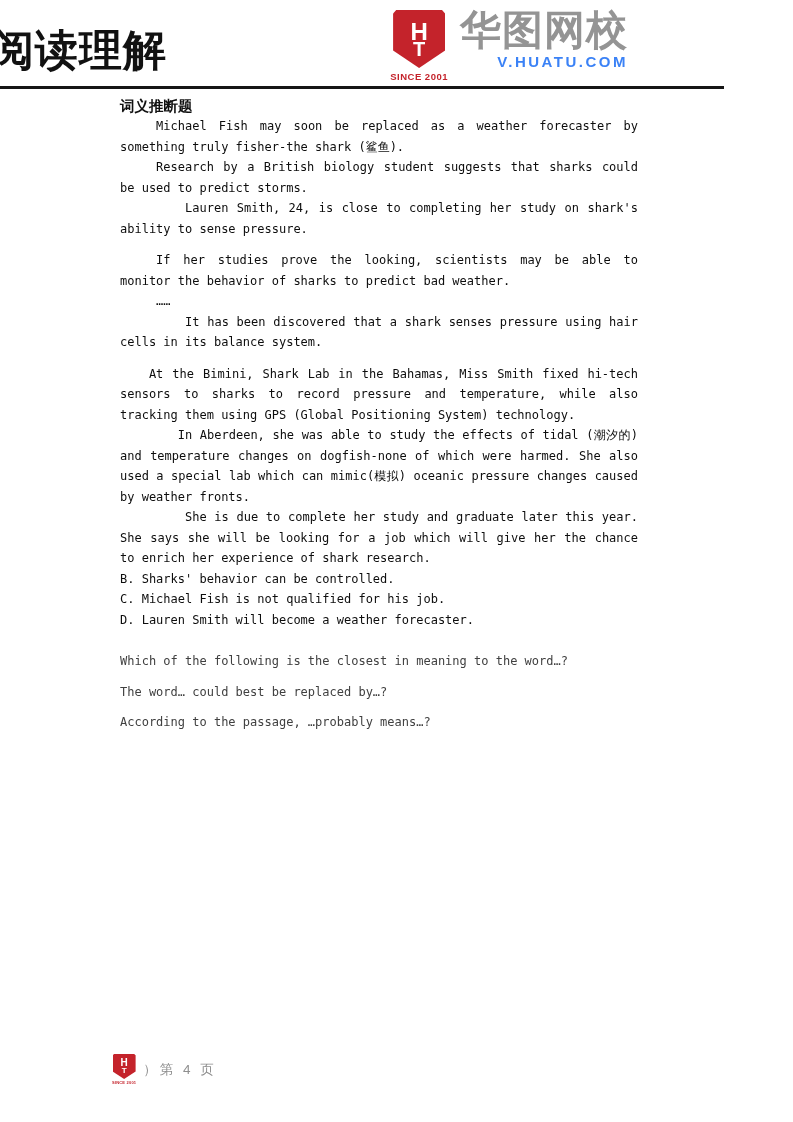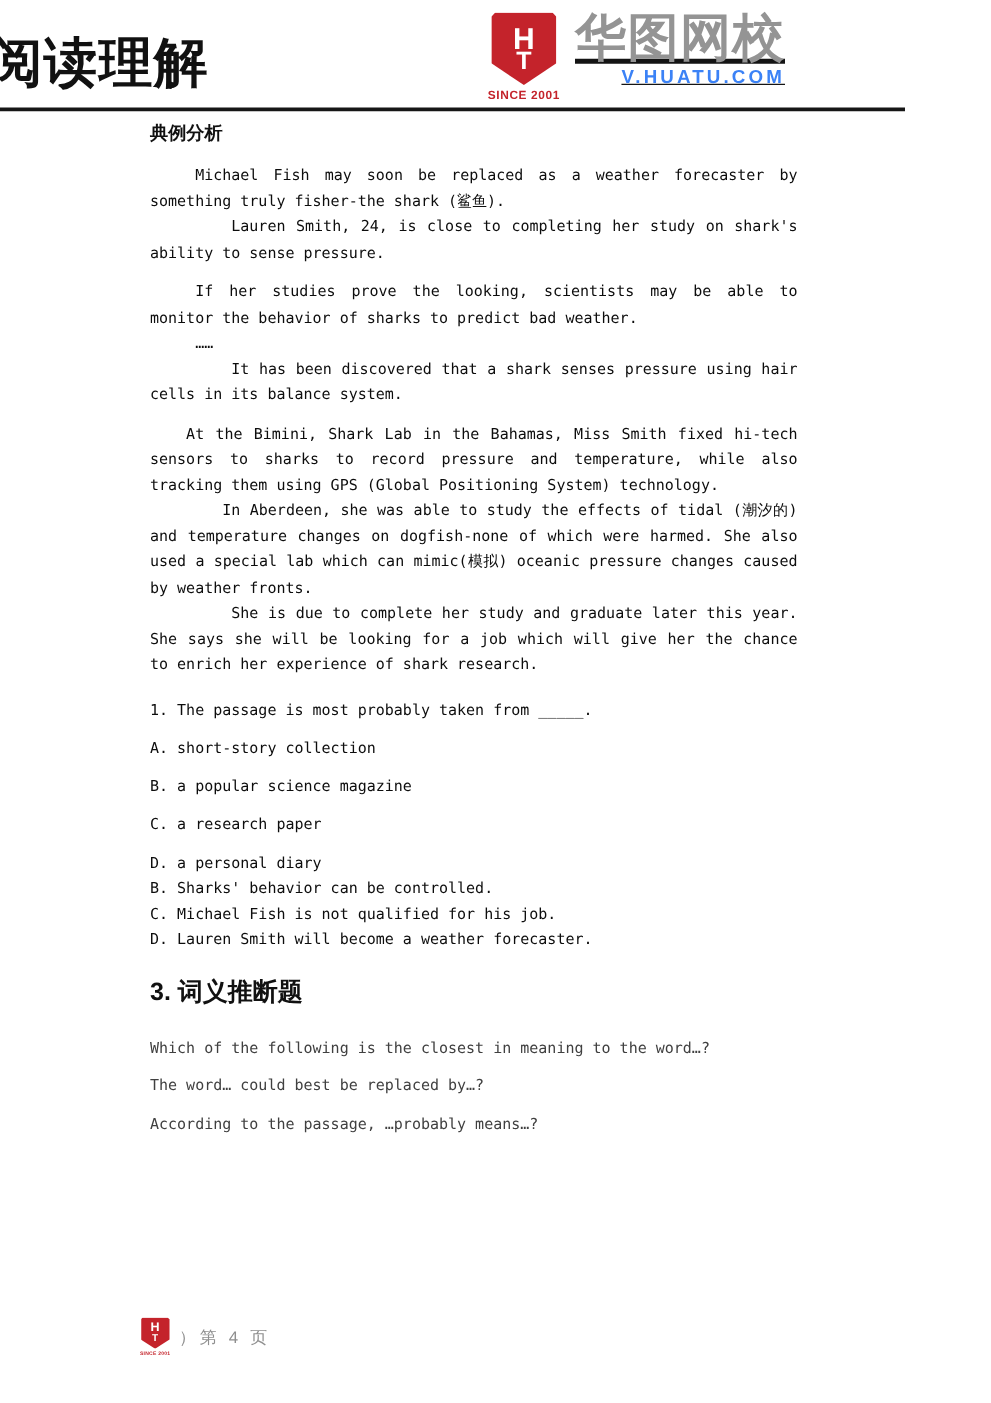--- a/index.html
+++ b/index.html
@@ -49,21 +49,21 @@
   .shield .m-top { font-size: 24px; line-height: 20px; }
   .shield .m-bot { font-size: 20px; line-height: 16px; margin-top: -1px; }
   .since {
     margin-top: 3px;
     color: #c4232b;
     font-size: 9.5px;
     font-weight: bold;
     letter-spacing: 0.5px;
     white-space: nowrap;
   }
-  .brand-col { margin-left: 12px; text-decoration: underline; }
+  .brand-col { margin-left: 12px; }
   .brand-name {
     font-size: 41px;
     font-weight: bold;
     color: #949494;
     line-height: 1.0;
     letter-spacing: 1px;
     white-space: nowrap;
   }
   .brand-site {
     font-size: 15px;
@@ -97,21 +97,21 @@
     font-family: "Liberation Sans", sans-serif;
   }
   .para {
     margin: 0;
     font-family: "DejaVu Sans Mono", "Liberation Mono", monospace;
     font-size: 12px;
     line-height: 20.5px;
     color: #0d0d0d;
     text-align: justify;
   }
-  .para.first { margin-top: 14px; }
+  .para.first { }
   .para.gap { margin-top: 11px; }
   .ind4 { text-indent: 4ch; }
   .ind5 { text-indent: 5ch; }
   .ind8 { text-indent: 8ch; }
   .ind9 { text-indent: 9ch; }
 
   .q-block { margin: 0; }
   .q-stem {
     margin: 10px 0 0 0;
     font-family: "DejaVu Sans Mono", "Liberation Mono", monospace;
@@ -205,46 +205,39 @@
     </div>
     <div class="brand-col">
       <div class="brand-name">华图网校</div>
       <div class="brand-site">V.HUATU.COM</div>
     </div>
   </div>
 
   <div class="divider"></div>
 
   <div class="content">
-    <h2 class="section-label">典例分析</h2>
+    <h2 class="section-label">词义推断题</h2>
 
     <p class="para first ind5">Michael Fish may soon be replaced as a weather forecaster by something truly fisher-the shark (鲨鱼).</p>
+    <p class="para ind5">Research by a British biology student suggests that sharks could be used to predict storms.</p>
     <p class="para ind9">Lauren Smith, 24, is close to completing her study on shark's ability to sense pressure.</p>
     <p class="para gap ind5">If her studies  prove the looking, scientists may be able to monitor the behavior of sharks to predict bad weather.</p>
     <p class="para ind5">……</p>
     <p class="para ind9">It has been discovered that a shark senses pressure using hair cells in its balance system.</p>
     <p class="para gap ind4">At the Bimini, Shark Lab in the Bahamas, Miss Smith fixed hi-tech sensors to sharks to record pressure and temperature,  while also tracking them using GPS (Global Positioning System) technology.</p>
     <p class="para ind8">In Aberdeen, she was able to study the effects of tidal (潮汐的) and temperature changes on dogfish-none of which were harmed. She also used a special lab which can mimic(模拟) oceanic pressure changes  caused by weather fronts.</p>
     <p class="para ind9">She is due to complete her study and graduate later this year. She says she will be looking for a job which will give her the chance to enrich her experience of shark research.</p>
 
-    <div class="q-block loose">
-      <p class="q-stem first">1. The passage is most probably taken from _____.</p>
-      <p class="opt">A. short-story collection</p>
-      <p class="opt">B. a popular science magazine</p>
-      <p class="opt">C. a research paper</p>
-      <p class="opt">D. a personal diary</p>
-    </div>
 
     <div class="q-block tight">
       <p class="opt">B. Sharks' behavior can be controlled.</p>
       <p class="opt">C. Michael Fish is not qualified for his job.</p>
       <p class="opt">D. Lauren Smith will become a weather forecaster.</p>
     </div>
 
-    <h2 class="s3-heading">3. 词义推断题</h2>
     <p class="s3-line first">Which of the following is the closest in meaning to the word…?</p>
     <p class="s3-line">The word… could best be replaced by…?</p>
     <p class="s3-line">According to the passage, …probably means…?</p>
   </div>
 
   <div class="footer">
     <div class="footer-shield-wrap">
       <div class="footer-shield">
         <span class="m-top">H</span>
         <span class="m-bot">T</span>

